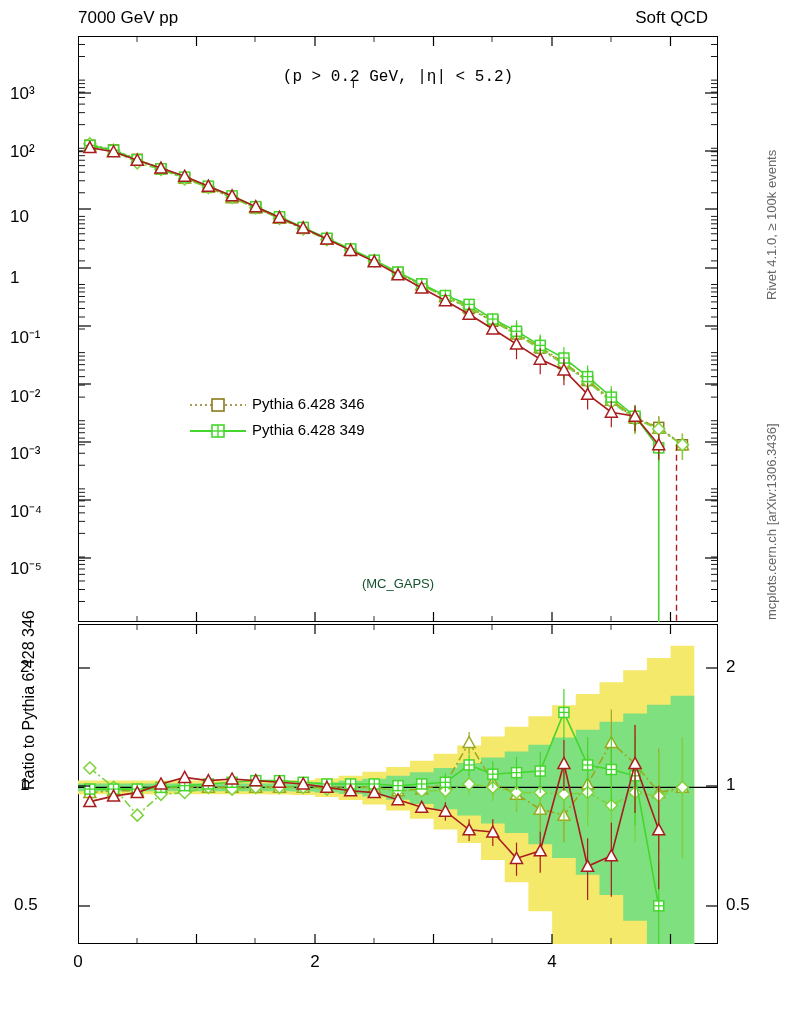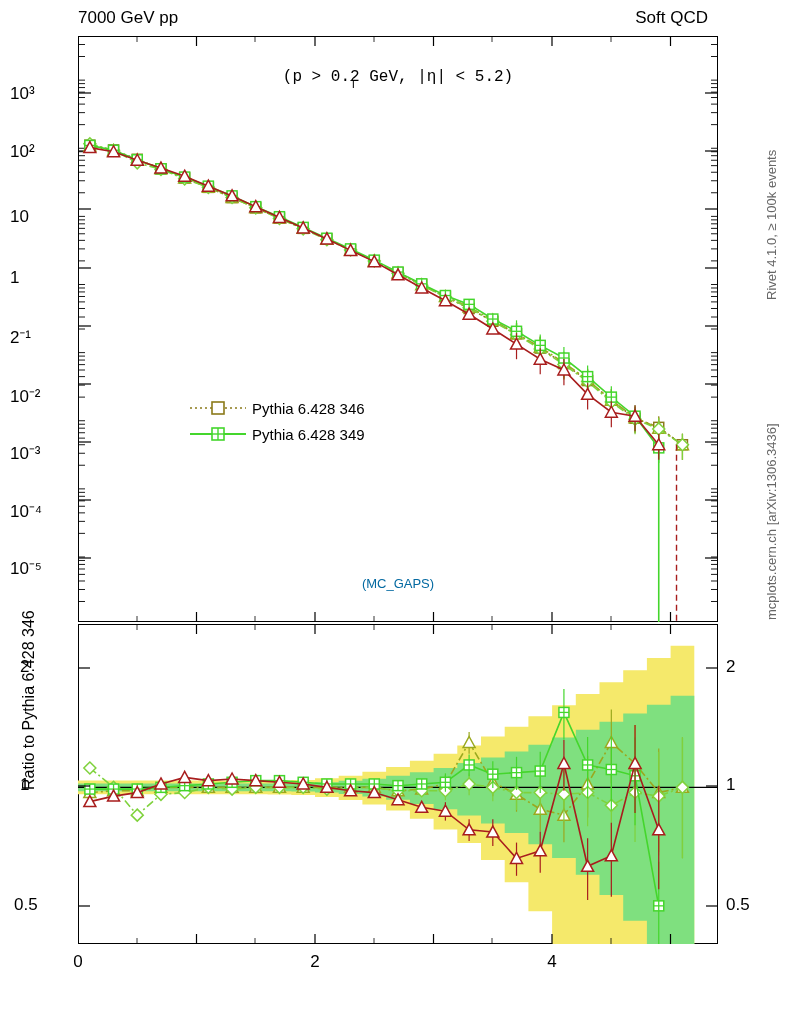--- a/index.html
+++ b/index.html
@@ -19,25 +19,25 @@
   
   #main-frame{left:78px;top:36px;width:640px;height:586px;border:1.3px solid #000;box-sizing:border-box;}
   #ratio-frame{left:78px;top:624px;width:640px;height:320px;border:1.3px solid #000;box-sizing:border-box;}
 
   .ticklab{font-size:17px;text-align:left;}
   .ticklab-r{font-size:17px;text-align:left;}
   .xticklab{font-size:17px;text-align:center;}
 
   
   #legend{left:190px;top:395px;font-size:15px;}
-  .leg-row{height:26px;display:flex;align-items:center;}
+  .leg-row{height:26px;display:flex;align-items:flex-start;}
   .leg-sample{width:56px;height:20px;position:relative;margin-right:6px;}
 
   #title-extra{left:398px;top:68px;transform:translateX(-50%);font-size:16px;white-space:nowrap;font-family:Liberation Mono, monospace;}
-  #mcgaps{left:398px;top:576px;transform:translateX(-50%);font-size:13px;color:#0369a1;}
+  #mcgaps{left:398px;top:576px;transform:translateX(-50%);font-size:13px;color:#14532d;}
 
   #ylabel-ratio{left:20px;top:790px;transform-origin:0 0;transform:rotate(-90deg);font-size:16px;white-space:nowrap;}
 
   svg{display:block;}
 </style>
 </head>
 <body>
 
 <div id="root">
 
@@ -53,21 +53,21 @@
     <span>(p  &gt; 0.2 GeV, |η| &lt; 5.2)</span>
   </div>
   <div class="abs" style="left:350px;top:78px;font-size:11px;">T</div>
 
   <div class="abs" id="mcgaps">(MC_GAPS)</div>
 
   <div class="abs ticklab" style="left:10px;top:84px;width:60px;">10³</div>
   <div class="abs ticklab" style="left:10px;top:142px;width:60px;">10²</div>
   <div class="abs ticklab" style="left:10px;top:207px;width:60px;">10</div>
   <div class="abs ticklab" style="left:10px;top:268px;width:60px;">1</div>
-  <div class="abs ticklab" style="left:10px;top:325px;width:60px;">2⁻¹</div>
+  <div class="abs ticklab" style="left:10px;top:325px;width:60px;">10⁻¹</div>
   <div class="abs ticklab" style="left:10px;top:384px;width:60px;">10⁻²</div>
   <div class="abs ticklab" style="left:10px;top:441px;width:60px;">10⁻³</div>
   <div class="abs ticklab" style="left:10px;top:499px;width:60px;">10⁻⁴</div>
   <div class="abs ticklab" style="left:10px;top:556px;width:60px;">10⁻⁵</div>
 
   <svg class="abs" style="left:78px;top:36px;" width="640" height="586" viewBox="0 0 640 586">
     <defs>
       <clipPath id="mainclip">
           <rect x="0" y="0" width="640" height="586"></rect>
         </clipPath>

